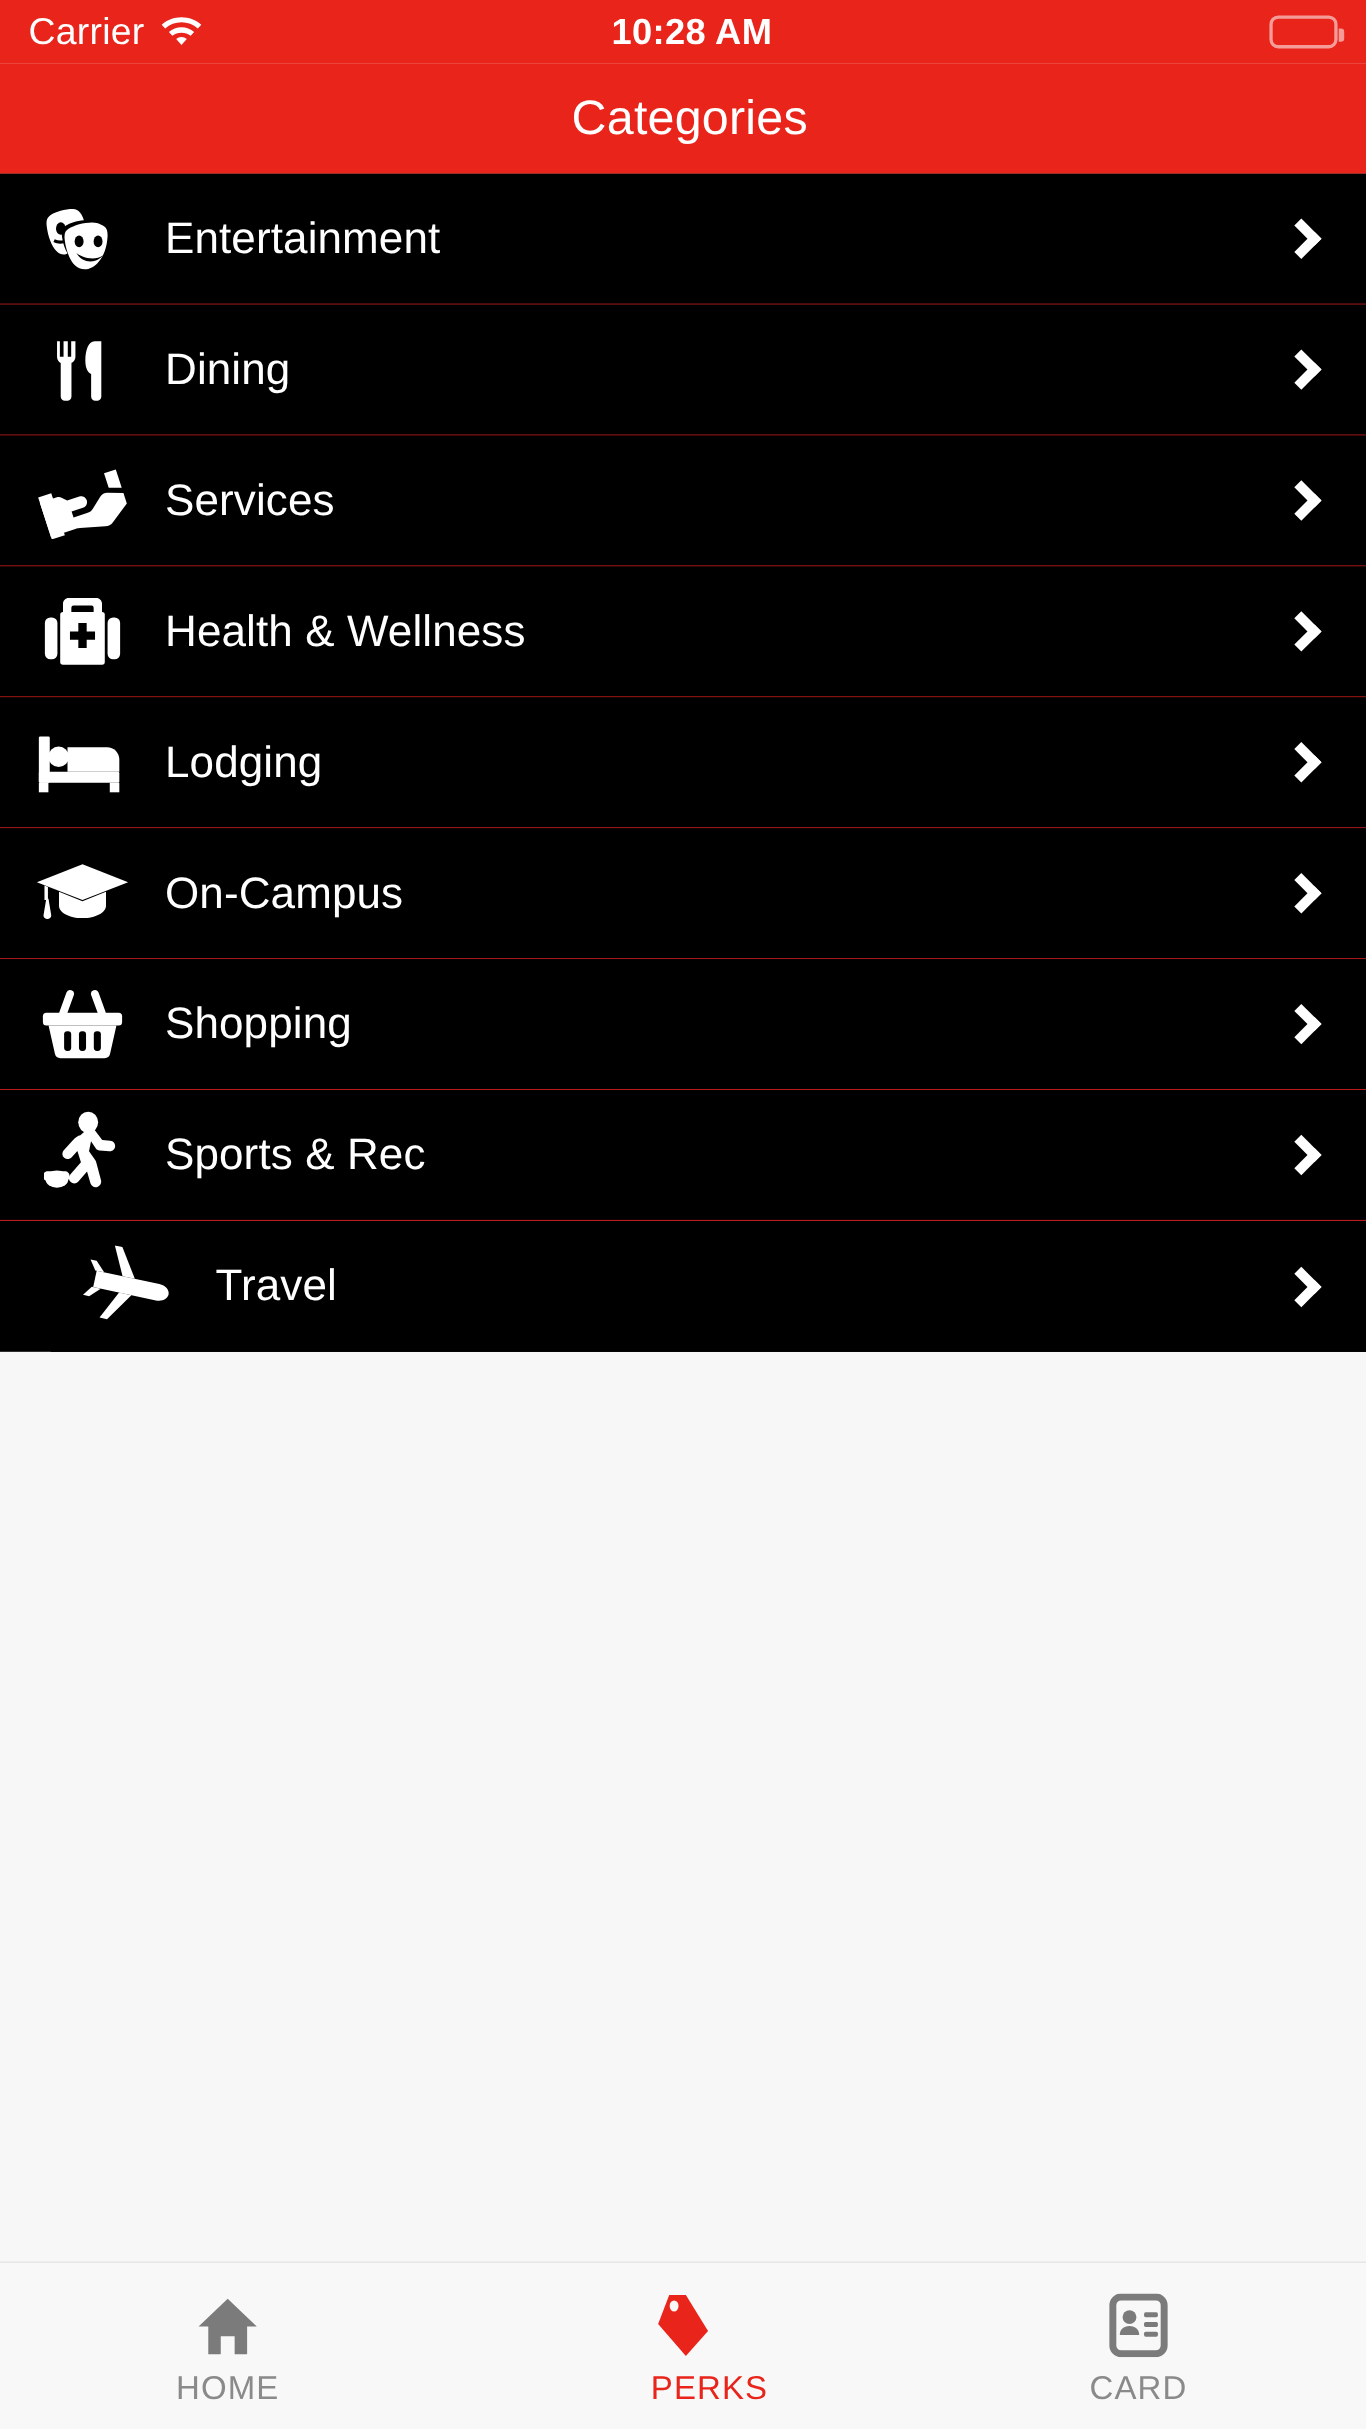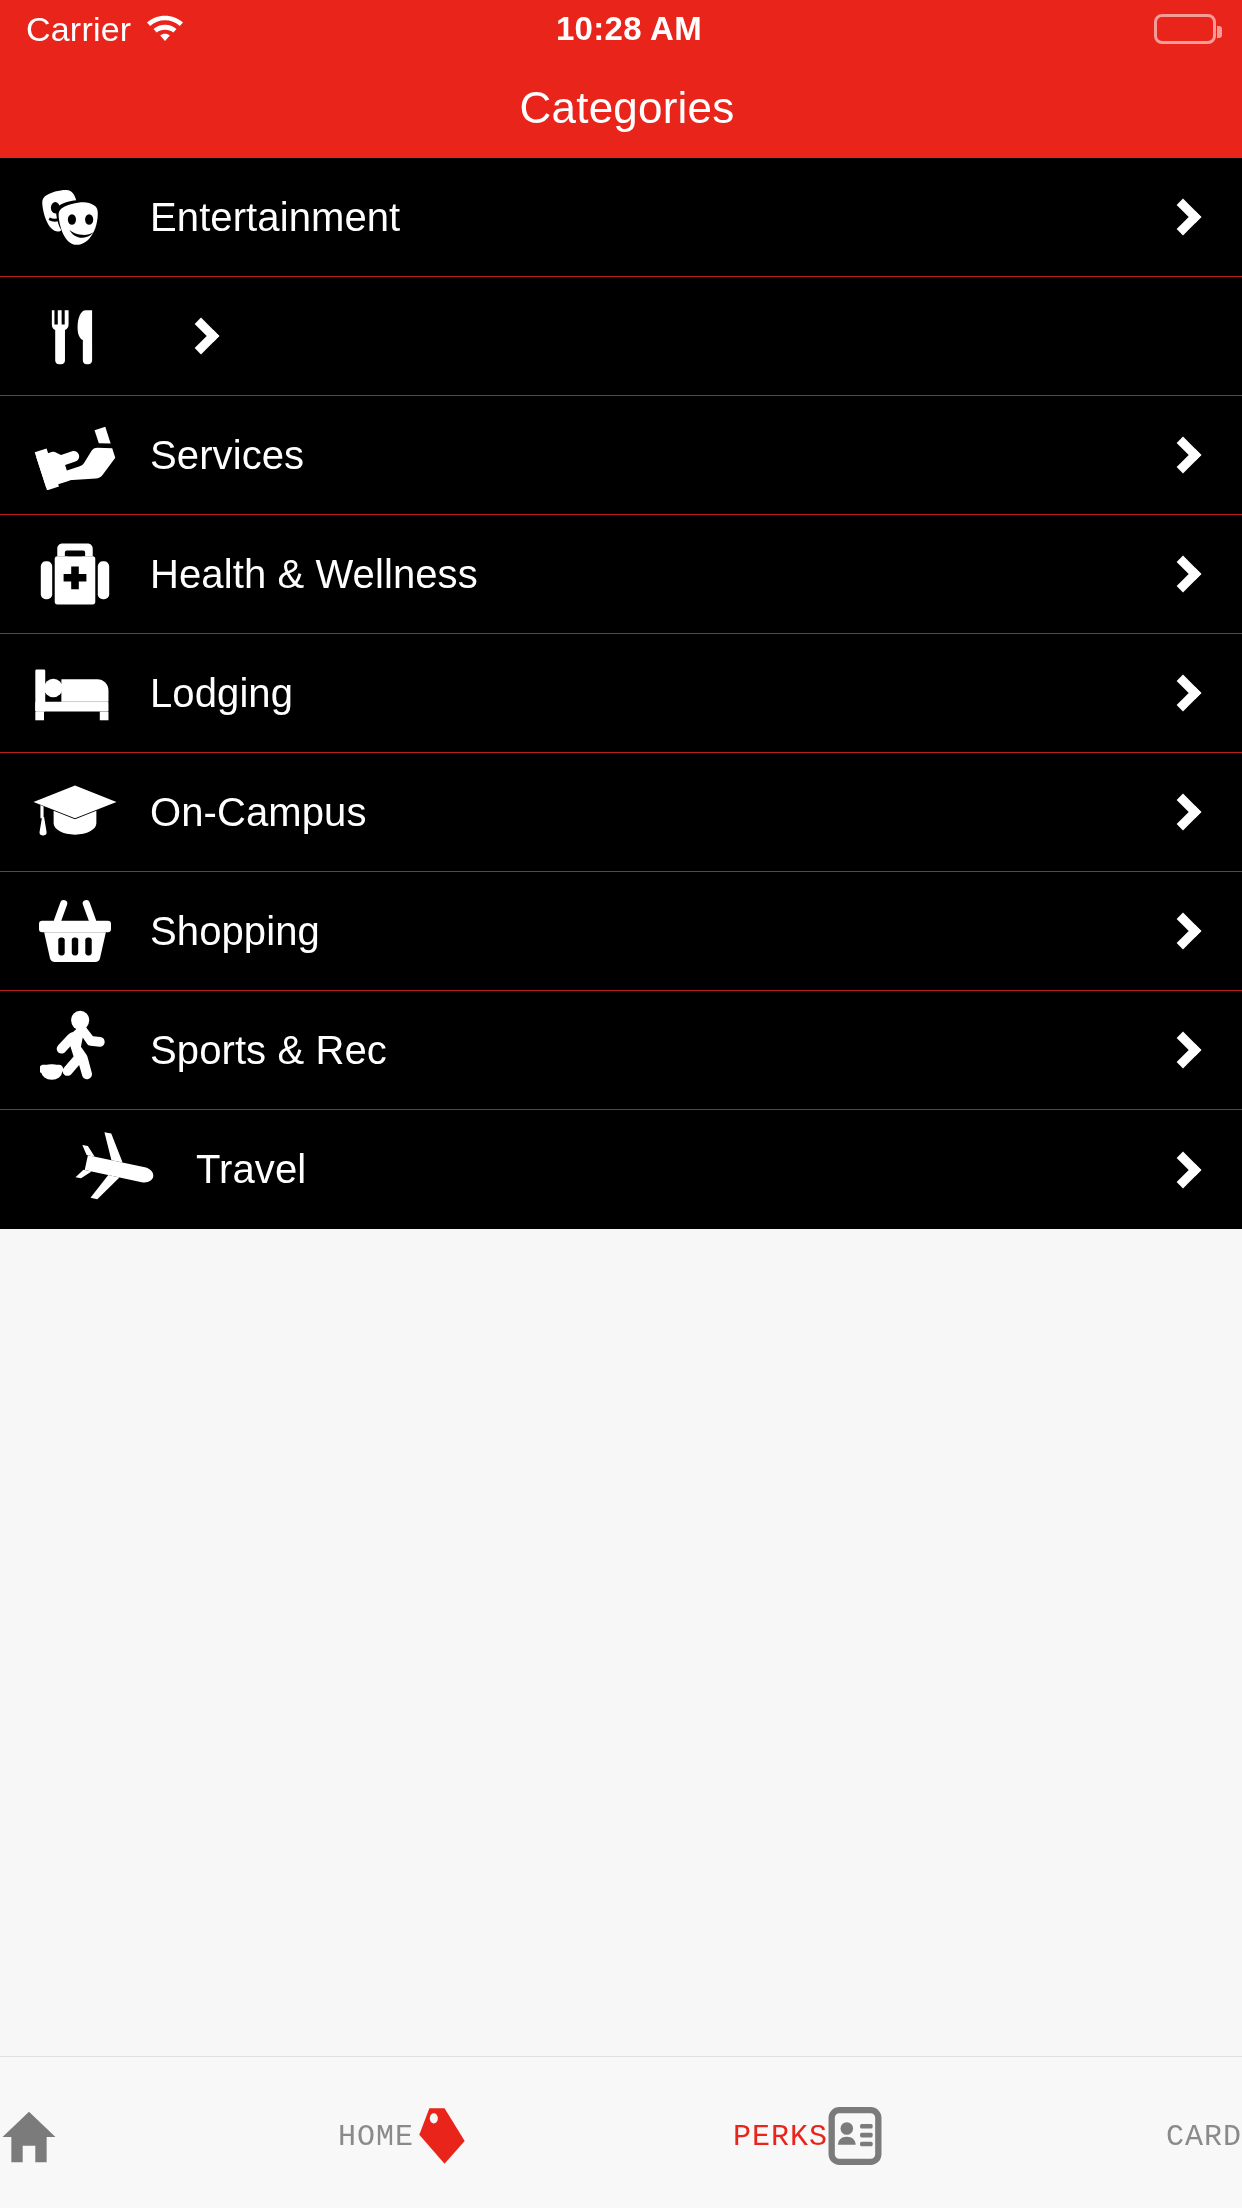--- a/index.html
+++ b/index.html
@@ -74,24 +74,23 @@
   
   .filler { flex:1 1 auto; background:#f7f7f7; }
 
   
   .tabbar {
     flex:0 0 152px; background:#f8f8f8;
     border-top:1px solid #e0e0e0;
     display:flex; align-items:stretch;
   }
   .tab {
-    flex:1 1 25%; display:flex; flex-direction:row;
-    align-items:center; justify-content:space-between; gap:14px;
+    flex:1 1 25%; display:flex; flex-direction:column;
+    align-items:center; justify-content:center; gap:14px;
     padding-top:8px;
-    font-family:Liberation Mono, monospace;
   }
   .tab-icon { height:56px; display:flex; align-items:flex-end; justify-content:center; }
   .tab-icon svg { display:block; }
   .tab-label {
     font-size:30px; letter-spacing:1px; color:#8a8a8a; line-height:1;
   }
   .tab.active .tab-label { color:#e8241b;margin-left:48px; }
 </style>
 </head>
 <body>
@@ -141,20 +140,21 @@
         </div>
     </div>
 
     <div class="row">
       <div class="row-icon">
         <svg width="72" height="72" viewBox="0 0 56 56">
           <path fill="#fff" d="M10 8v11c0 2.2 1 3.6 2.6 4.4V47c0 1.7 1.3 3 3 3h1.6c1.7 0 3-1.3 3-3V23.4C21.8 22.6 23 21.2 23 19V8h-3v11h-2.4V8h-3v11H12V8z"></path>
           <path fill="#fff" d="M36.5 8C32.4 8 30 14 30 21.5c0 5.1 1.6 8.4 4.1 9.6V47c0 1.7 1.3 3 3 3h1.2c1.7 0 3-1.3 3-3V8z"></path>
         </svg>
       </div>
+      <div class="row-label">Dining</div>
       <div class="row-chevron">
           <span class="chev"></span>
         </div>
     </div>
 
     <div class="row">
       <div class="row-icon">
         <svg width="86" height="70" viewBox="0 0 68 56">
           <g transform="rotate(-18 34 28)">
             <path fill="#fff" d="M4 20h13c1.5 0 2.4.6 3.4 1.6l3 2.9h9.3c2.4 0 4.3 1.9 4.3 4.3S35.1 33.1 32.7 33.1H24v4.6h10.3c2.2 0 3.6-.5 5-1.7l8-6.8c1.6-1.4 3.6-1.7 5.5-1.1L64 32v8l-14 10c-2 1.4-3.7 1.6-6 1l-18-4.5c-1.3-.3-2-.4-3.3-.4H4z"></path>

